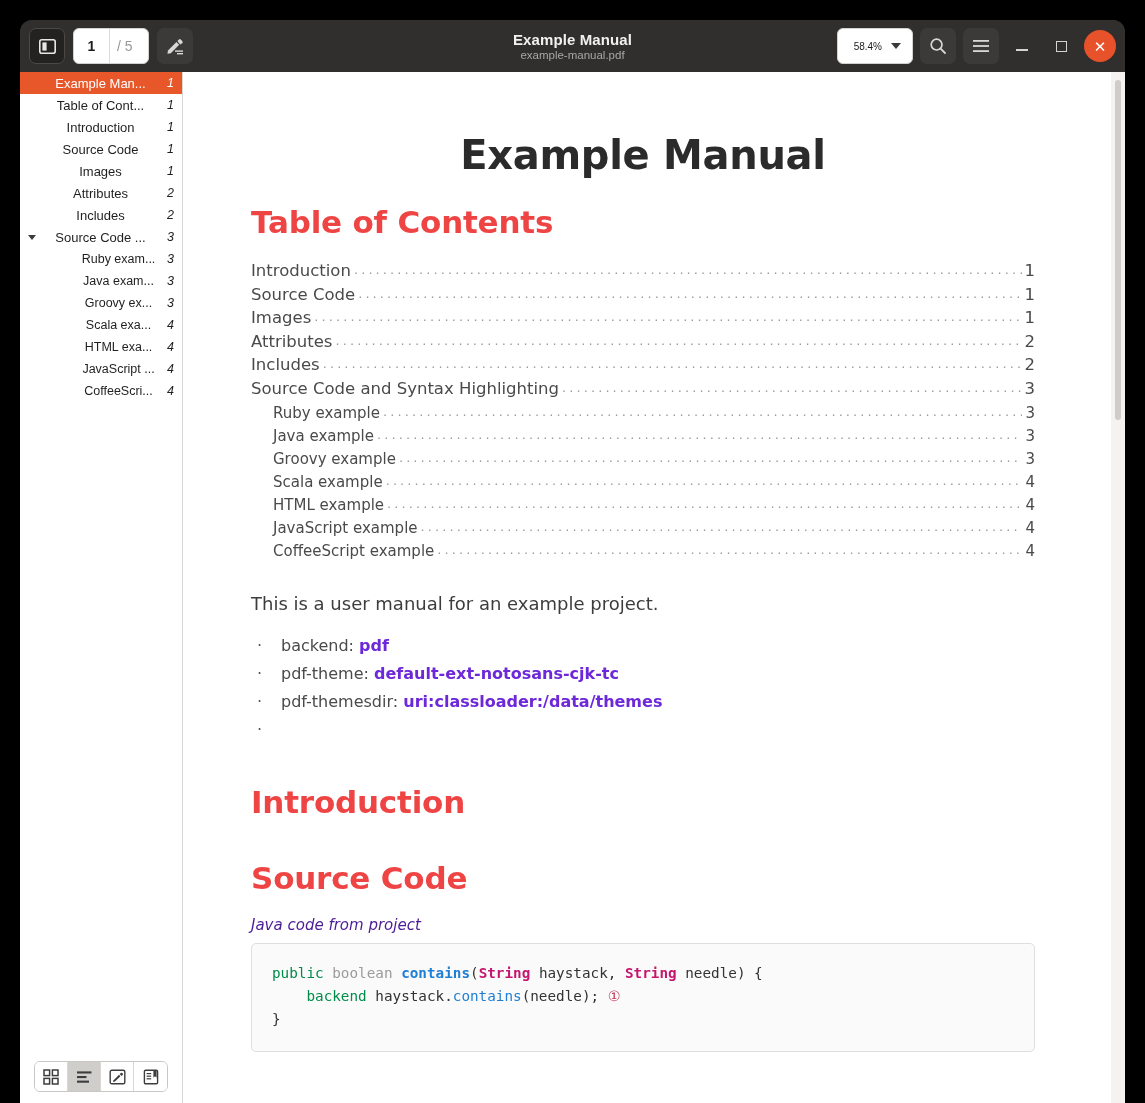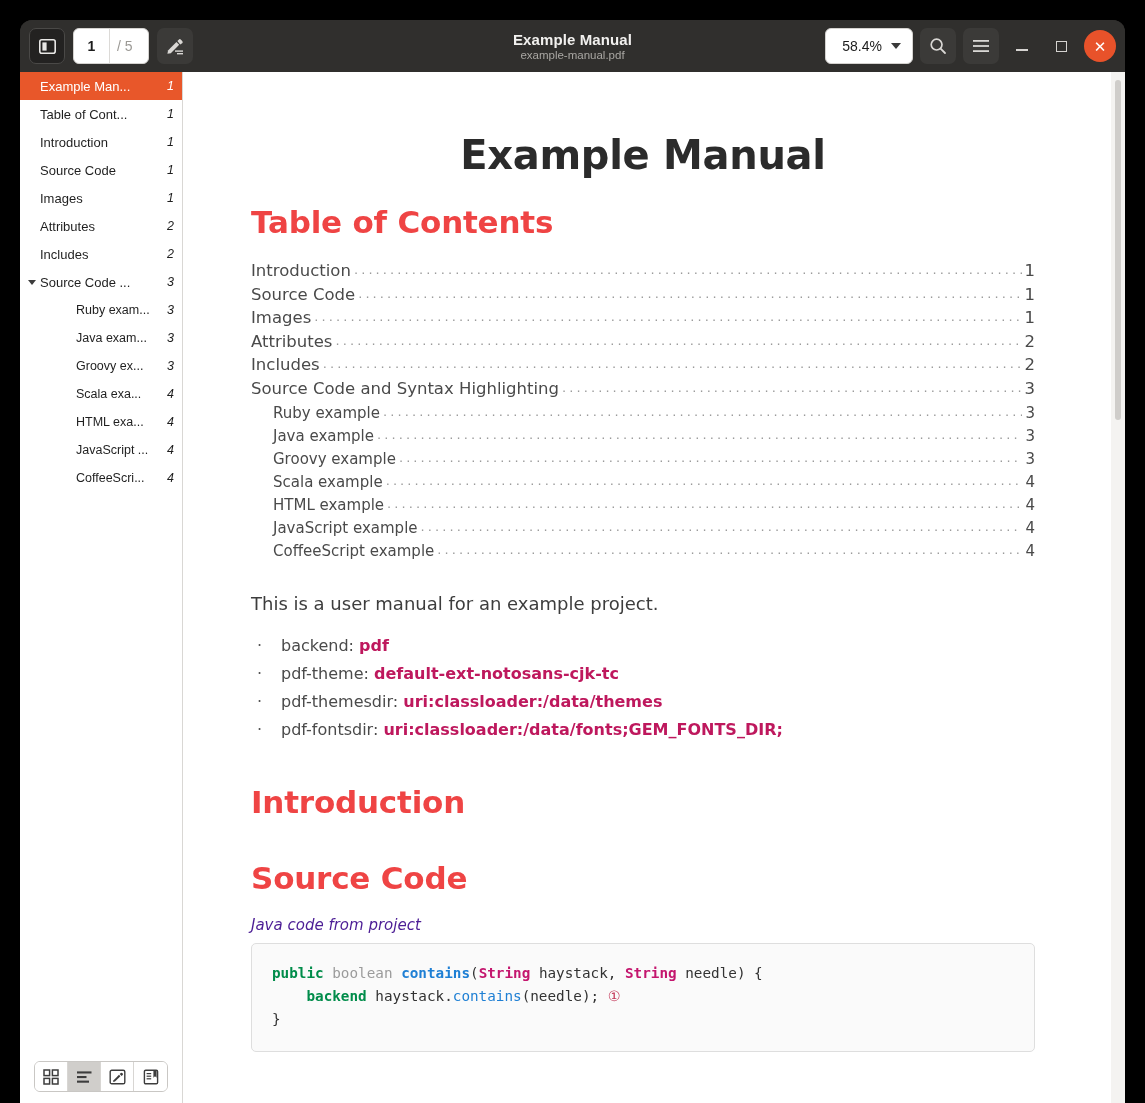--- a/index.html
+++ b/index.html
@@ -84,21 +84,21 @@
 
   .zoombox {
     display: flex; align-items: center; gap: 9px;
     height: 36px;
     padding: 0 11px 0 16px;
     background: #ffffff;
     border-radius: 6px;
     border: 1px solid #d4d2cf;
     cursor: pointer;
   }
-  .zoombox .zval { font-size: 14px; color: #1c1c1c; }
+  .zoombox .zval { font-size: 10px; color: #1c1c1c; }
   .caret {
     width: 0; height: 0;
     border-left: 5px solid transparent;
     border-right: 5px solid transparent;
     border-top: 6px solid #3a3a3a;
   }
 
   .win-btn {
     width: 32px; height: 32px;
     border-radius: 50%;
@@ -127,26 +127,27 @@
     border-right: 1px solid #d9d7d4;
     min-height: 0;
   }
   .outline {
     flex: 1 1 auto;
     overflow: hidden;
     padding-top: 0;
   }
   .oitem {
     display: flex; align-items: center;
-    height: 28px;
+    height: 22px;
     padding-right: 8px;
     font-size: 13px;
     color: #1f1f1f;
     cursor: pointer;
     white-space: nowrap;
+    text-align: center;
   }
   .oitem .twist {
     width: 16px; flex: 0 0 16px;
     display: flex; align-items: center; justify-content: center;
   }
   .tri-down {
     width: 0; height: 0;
     border-left: 4.5px solid transparent;
     border-right: 4.5px solid transparent;
     border-top: 5.5px solid #3c3c3c;
@@ -249,40 +250,40 @@
     margin: 26px 0 18px 0;
   }
   .attr-list { margin: 0 0 14px 6px; }
   .attr-li {
     display: flex;
     font-size: 16px;
     color: #4a4a4a;
     line-height: 28px;
   }
   .attr-li .bul { width: 24px; flex: 0 0 24px; color: #555; }
-  .attr-li b { color: #be185d; }
+  .attr-li b { color: #6d28d9; }
 
   .caption {
     font-style: italic;
     font-size: 15px;
     color: #4c1d95;
     margin: 4px 0 9px 0;
   }
   .codeblock {
     border: 1px solid #dedede;
     border-radius: 5px;
     background: #fafafa;
     padding: 18px 20px 20px 20px;
     font-family: "DejaVu Sans Mono", monospace;
     font-size: 14.3px;
     line-height: 23px;
     color: #333333;
     white-space: pre;
   }
-  .kw { color: #008c4a; font-weight: bold; }
+  .kw { color: #008c4a; font-weight: normal; }
   .type { color: #9b9b9b; }
   .fn { color: #1e7fd4; font-weight: bold; }
   .fn2 { color: #1e7fd4; }
   .cls { color: #c4166e; font-weight: bold; }
   .callout { color: #c4395a; }
 
   .scrollbar {
     position: absolute;
     right: 4px; top: 8px;
     width: 6px;
@@ -579,21 +580,20 @@
             <div class="attr-li">
               <span class="bul">·</span>
               <span><span>pdf-theme:</span> <b>default-ext-notosans-cjk-tc</b></span>
             </div>
             <div class="attr-li">
               <span class="bul">·</span>
               <span><span>pdf-themesdir:</span> <b>uri:classloader:/data/themes</b></span>
             </div>
             <div class="attr-li">
               <span class="bul">·</span>
-              <span><span>pdf-fontsdir:</span> <b>uri:classloader:/data/fonts;GEM_FONTS_DIR;</b></span>
             </div>
           </div>
 
         <div class="h1 spaced">Introduction</div>
 
         <div class="h1 spaced">Source Code</div>
         <div class="caption">Java code from project</div>
 
         <div class="codeblock"><span class="kw">public</span> <span class="type">boolean</span> <span class="fn">contains</span><span>(</span><span class="cls">String</span><span> haystack, </span><span class="cls">String</span><span> needle) {</span>
 <span>    </span><span class="kw">backend</span><span> haystack.</span><span class="fn2">contains</span><span>(needle); </span><span class="callout">①</span>

